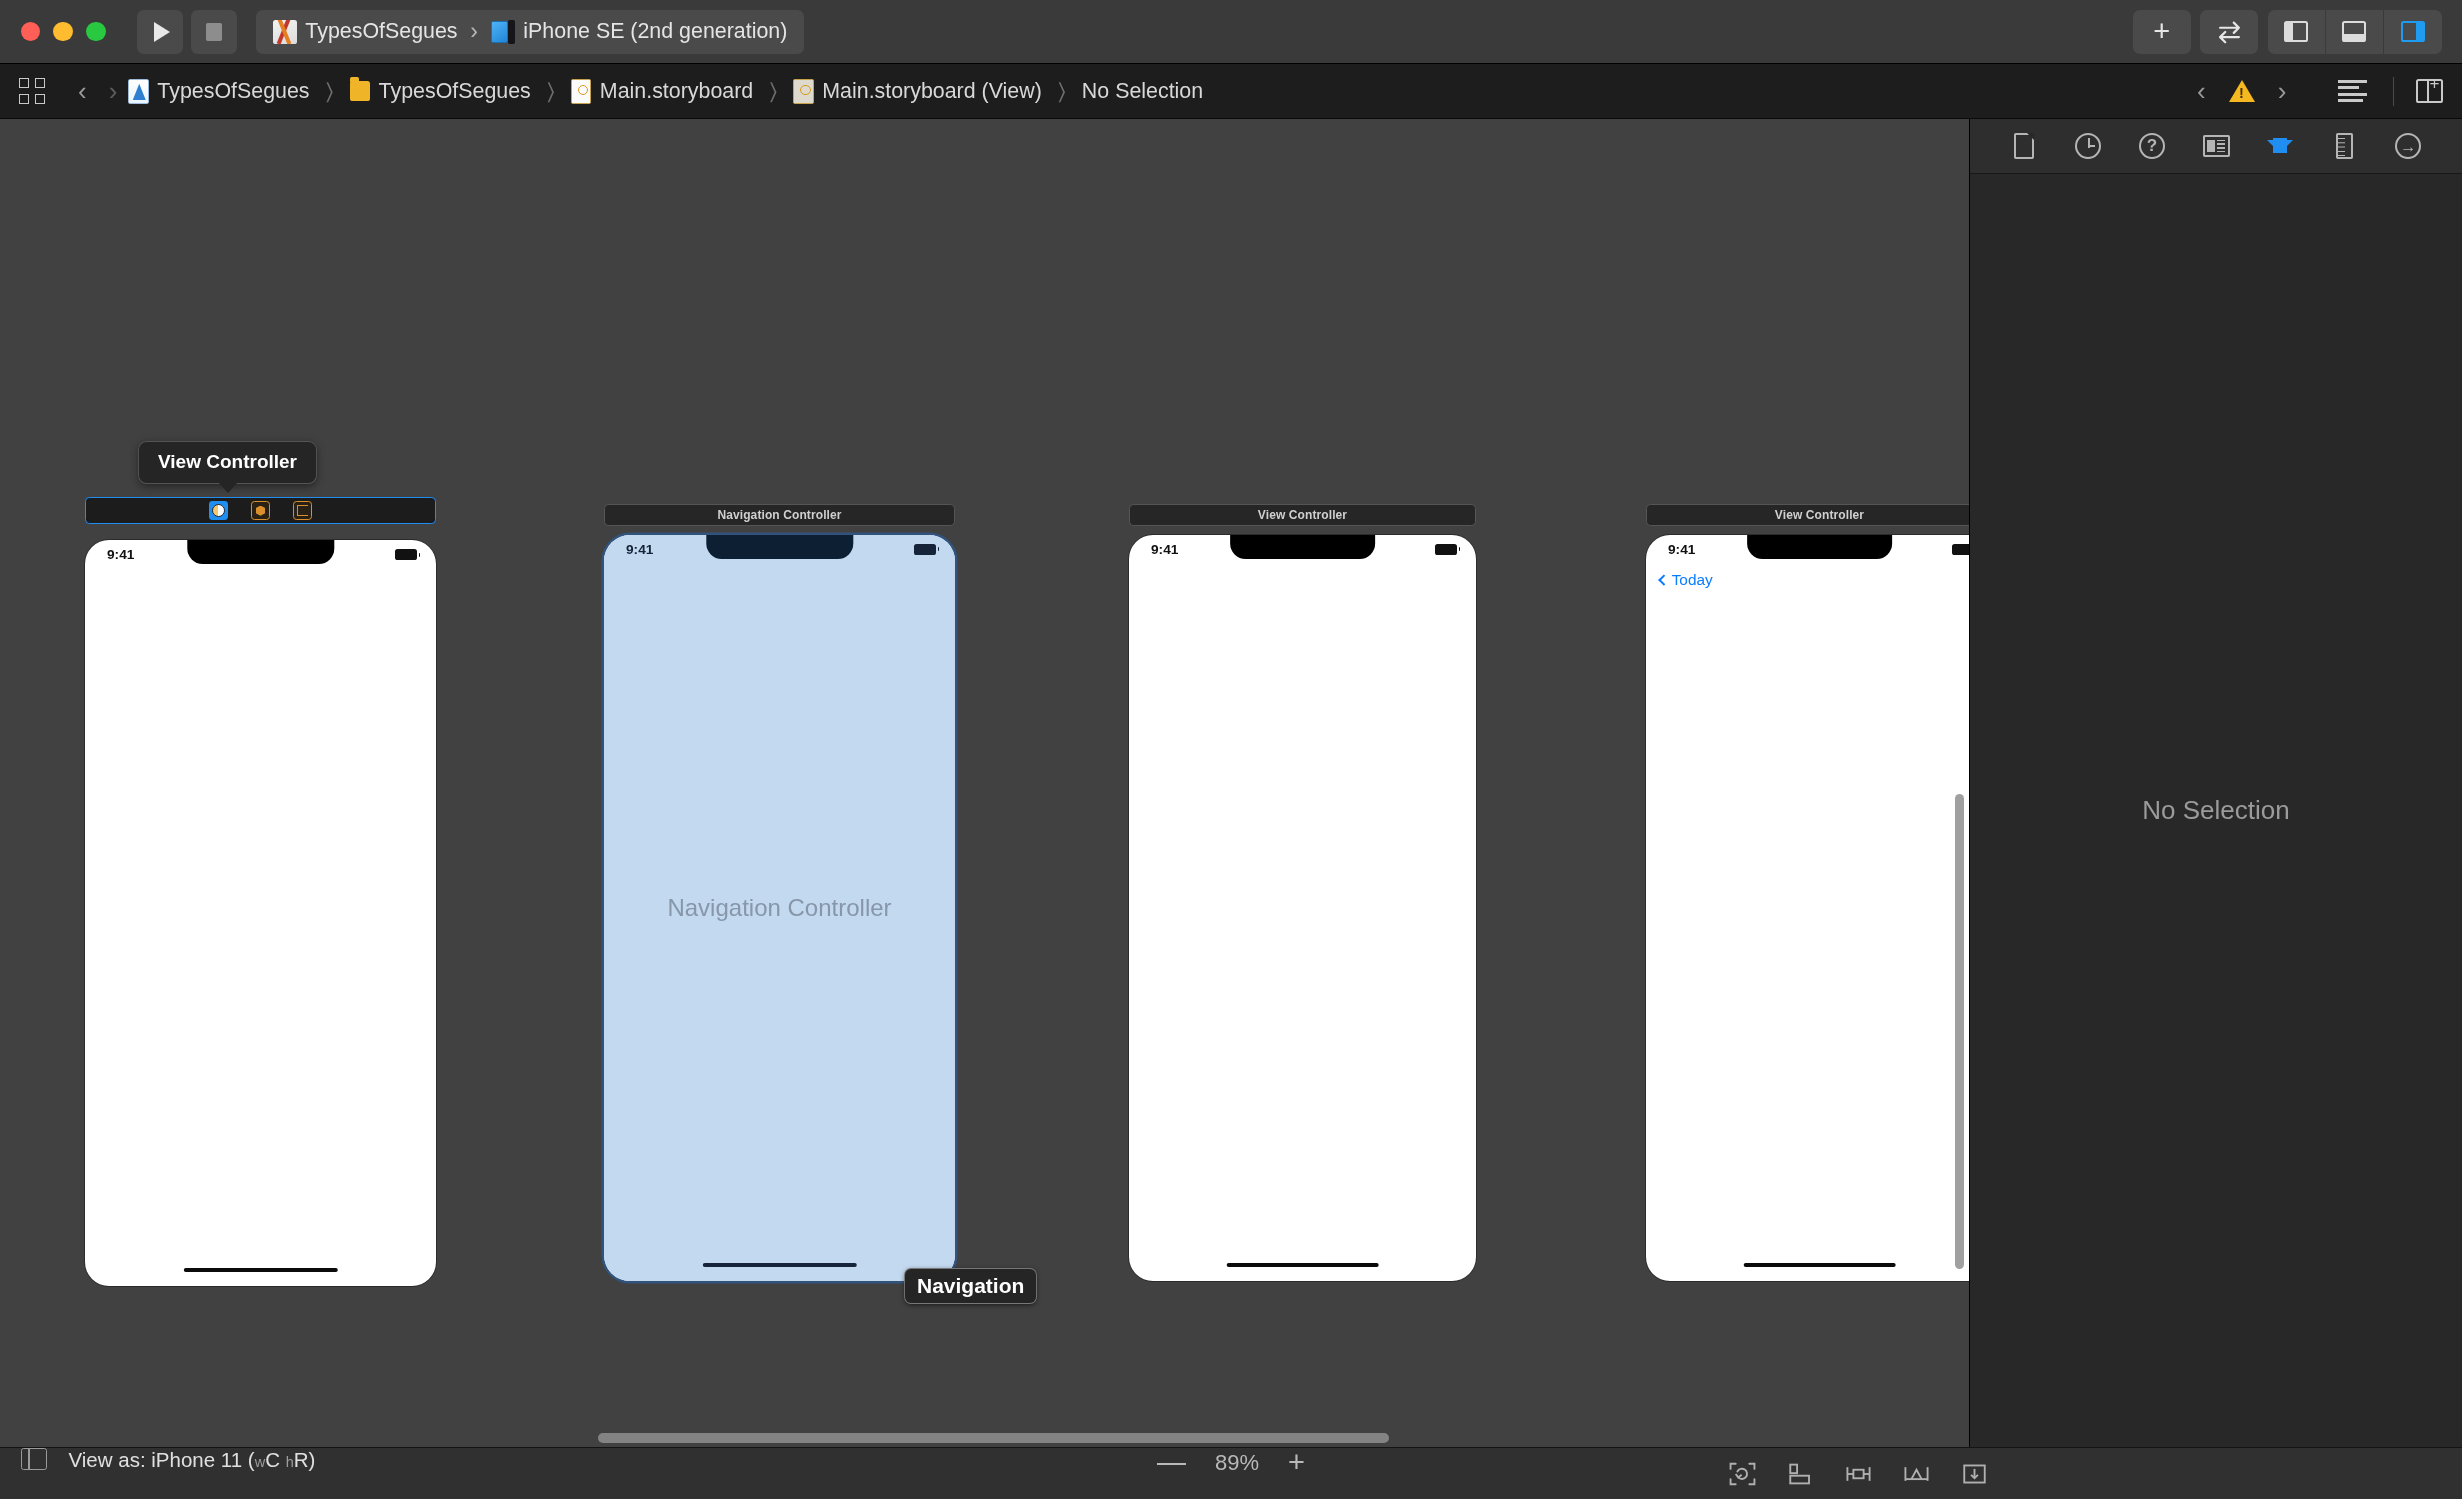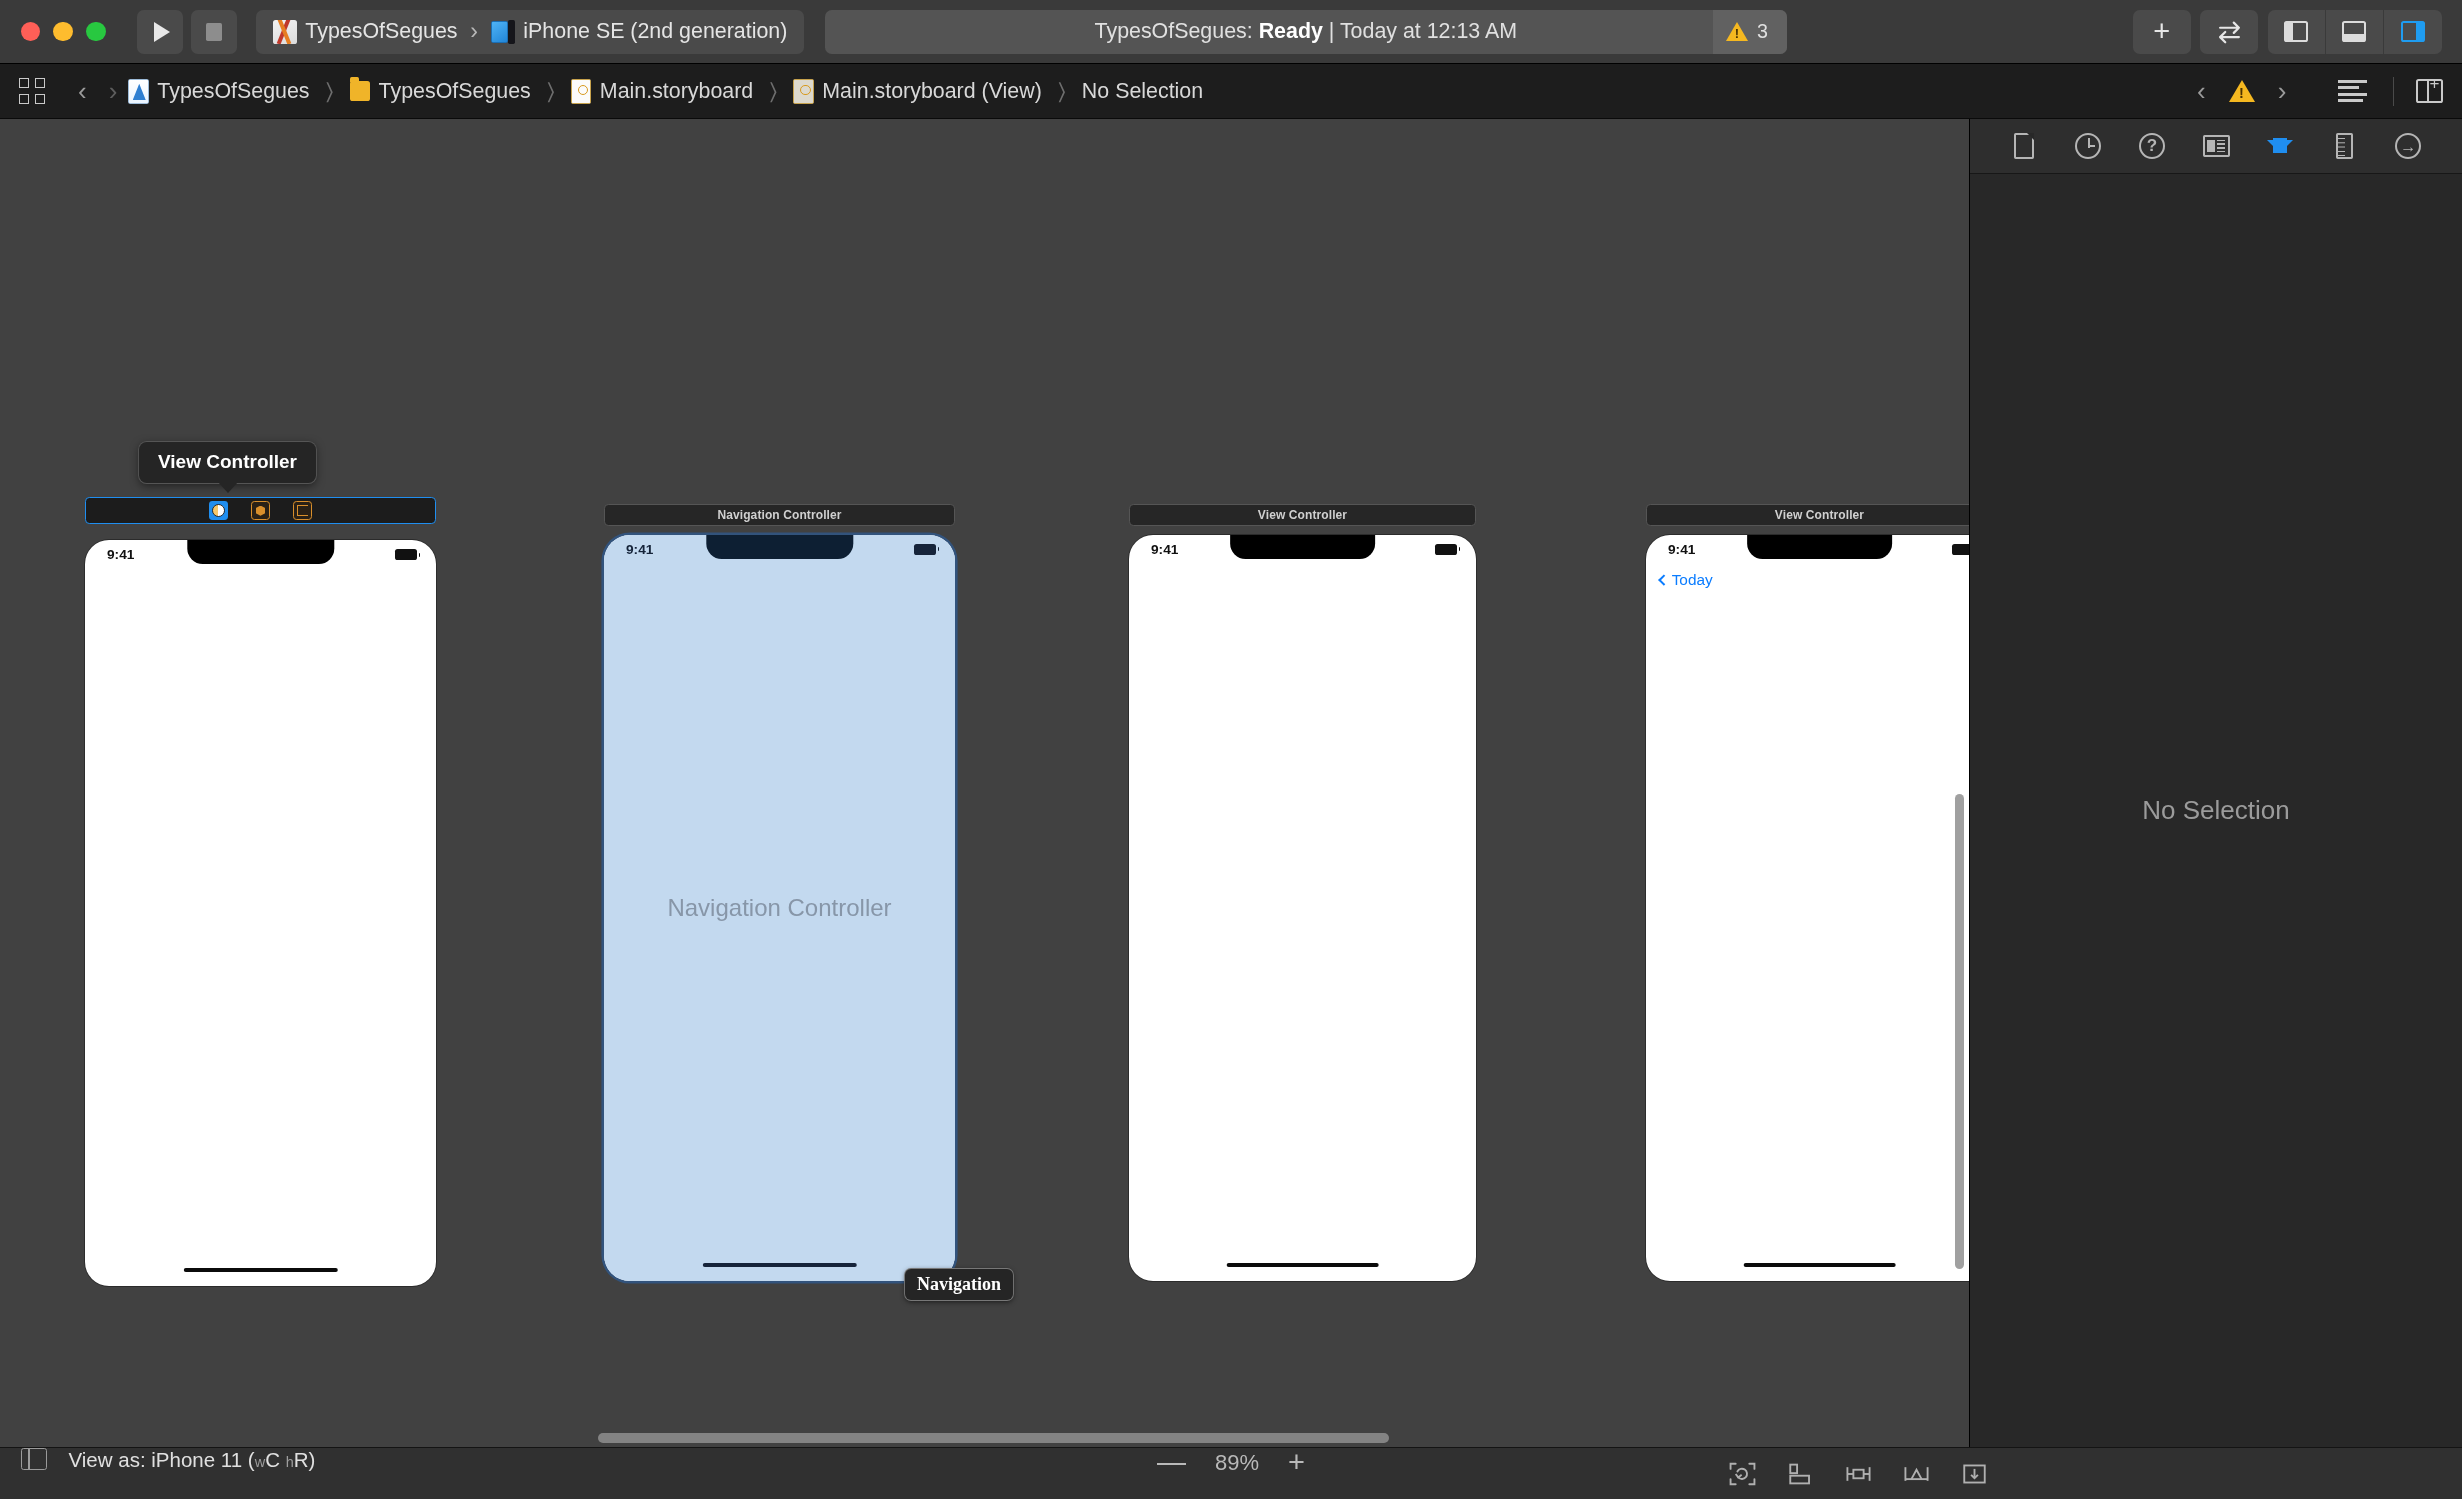--- a/index.html
+++ b/index.html
@@ -264,23 +264,22 @@
     border-radius: 7.7px; padding: 9.4px 19px;
     box-shadow: 0 0 0 0.9px #555, 0 2.6px 8.5px rgba(0,0,0,.5);
     white-space: nowrap; z-index: 50;
   }
   .tooltip .tail {
     position: absolute; bottom: -10.3px; left: 50%; transform: translateX(-50%);
     width: 0; height: 0; border-left: 10.3px solid transparent;
     border-right: 10.3px solid transparent; border-top: 11px solid #252525;
   }
   .tooltip.small {
-    font-size: 18px; padding: 5.1px 12px; border-radius: 6px;
+    font-size: 21px; padding: 5.1px 12px; border-radius: 6px;
     box-shadow: 0 0 0 0.9px #777, 0 1.7px 5.1px rgba(0,0,0,.6);
-    font-family: Liberation Serif, serif;
   }
 
   
   .scene-dock {
     position: absolute;
     height: 27px; background: #1c1c1c;
     border: 1.7px solid #1f8ef0; border-radius: 4.3px;
     display: flex; align-items: center; justify-content: center; gap: 23px;
     z-index: 40;
   }
@@ -408,27 +407,20 @@
       <span class="xc-icon"></span>
       <span>TypesOfSegues</span>
       <span class="scheme-chev">›</span>
       <span class="dev-icon">
           <span class="scr"></span>
           <span class="ph"></span>
         </span>
       <span>iPhone SE (2nd generation)</span>
     </div>
 
-    <div class="status-bar">
-      <span class="txt"><span>TypesOfSegues: </span><b>Ready</b><span> | Today at 12:13 AM</span></span>
-      <span class="status-warn">
-        <span class="warn-tri"></span>
-        <span class="warn-count">3</span>
-      </span>
-    </div>
 
     <div class="tb-right">
       <div class="tb-sq">+</div>
       <div class="tb-sq">
         <svg width="29" height="26" viewBox="0 0 34 30">
           <path d="M6 10 H28 M22 4 L28 10 L22 16" stroke="#e6e6e6" stroke-width="2.6" fill="none" stroke-linecap="round" stroke-linejoin="round"></path>
           <path d="M28 21 H6 M12 15 L6 21 L12 27" stroke="#e6e6e6" stroke-width="2.6" fill="none" stroke-linecap="round" stroke-linejoin="round"></path>
         </svg>
       </div>
       <div class="seg-group">

